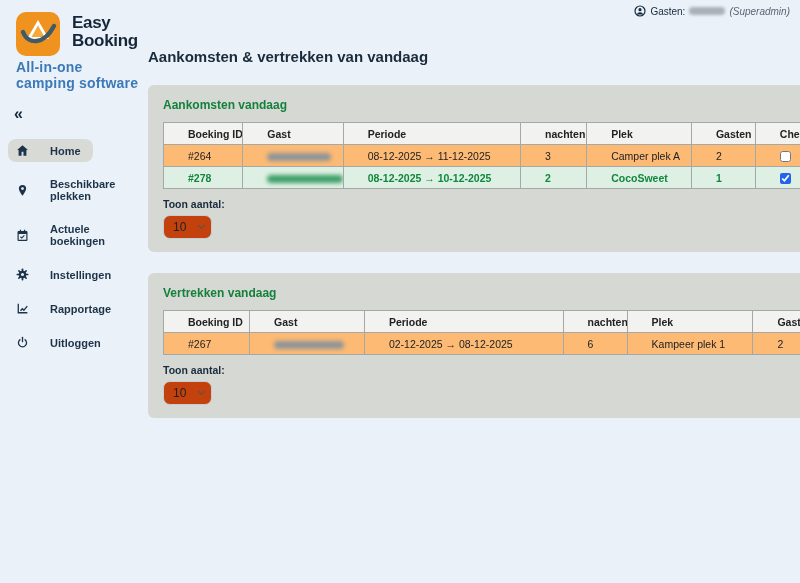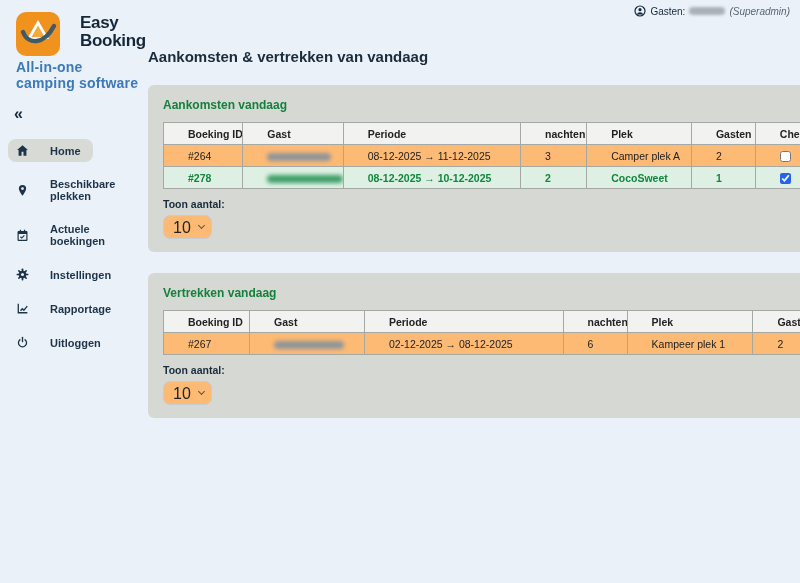--- a/index.html
+++ b/index.html
@@ -24,21 +24,21 @@
     filter:blur(1.5px);
   }
   .redact.name-top { width:36px; height:8px; }
   .role { font-style:italic; color:#5a6573; }
 
   
   .sidebar {
     position:absolute; left:0; top:0; width:140px; height:583px;
     padding:12px 0 0 0;
   }
-  .brand { display:flex; align-items:flex-start; gap:20px; padding:0 10px 0 16px; }
+  .brand { display:flex; align-items:flex-start; gap:12px; padding:0 10px 0 16px; }
   .brand-logo { width:44px; height:44px; flex:0 0 auto; }
   .brand-text {
     font-size:17px; font-weight:bold; color:#14273a; line-height:18px;
     letter-spacing:-0.3px; padding-top:2px;
   }
   .tagline {
     font-size:14px; font-weight:bold; color:#3b79b8;
     padding:3px 0 0 16px; letter-spacing:0.2px;
   }
   .collapse-btn {
@@ -87,21 +87,21 @@
   input[type="checkbox"] {
     width:11px; height:11px; accent-color:#2563eb; vertical-align:middle;
     cursor:pointer;
   }
 
   .table-footer { display:flex; justify-content:space-between; align-items:flex-end; margin-top:9px; }
   .count-label { font-size:10.5px; font-weight:bold; color:#1a2b3c; }
   .select-wrap { position:relative; margin-top:5px; width:49px; }
   select {
     width:49px; height:24px; border:1px solid #c6ccd2; border-radius:7px;
-    background:#fdba74; font-size:16px; font-family:"Liberation Sans",sans-serif;
+    background:#c2410c; font-size:12px; font-family:"Liberation Sans",sans-serif;
     padding:0 0 0 9px; appearance:none; -webkit-appearance:none; color:#222;
     cursor:pointer;
   }
   .select-chevron {
     position:absolute; right:8px; top:8px; width:5px; height:5px;
     border-right:1.5px solid #555; border-bottom:1.5px solid #555;
     transform:rotate(45deg); pointer-events:none;
   }
   .page-btn {
     width:18px; height:20px; border-radius:5px;

